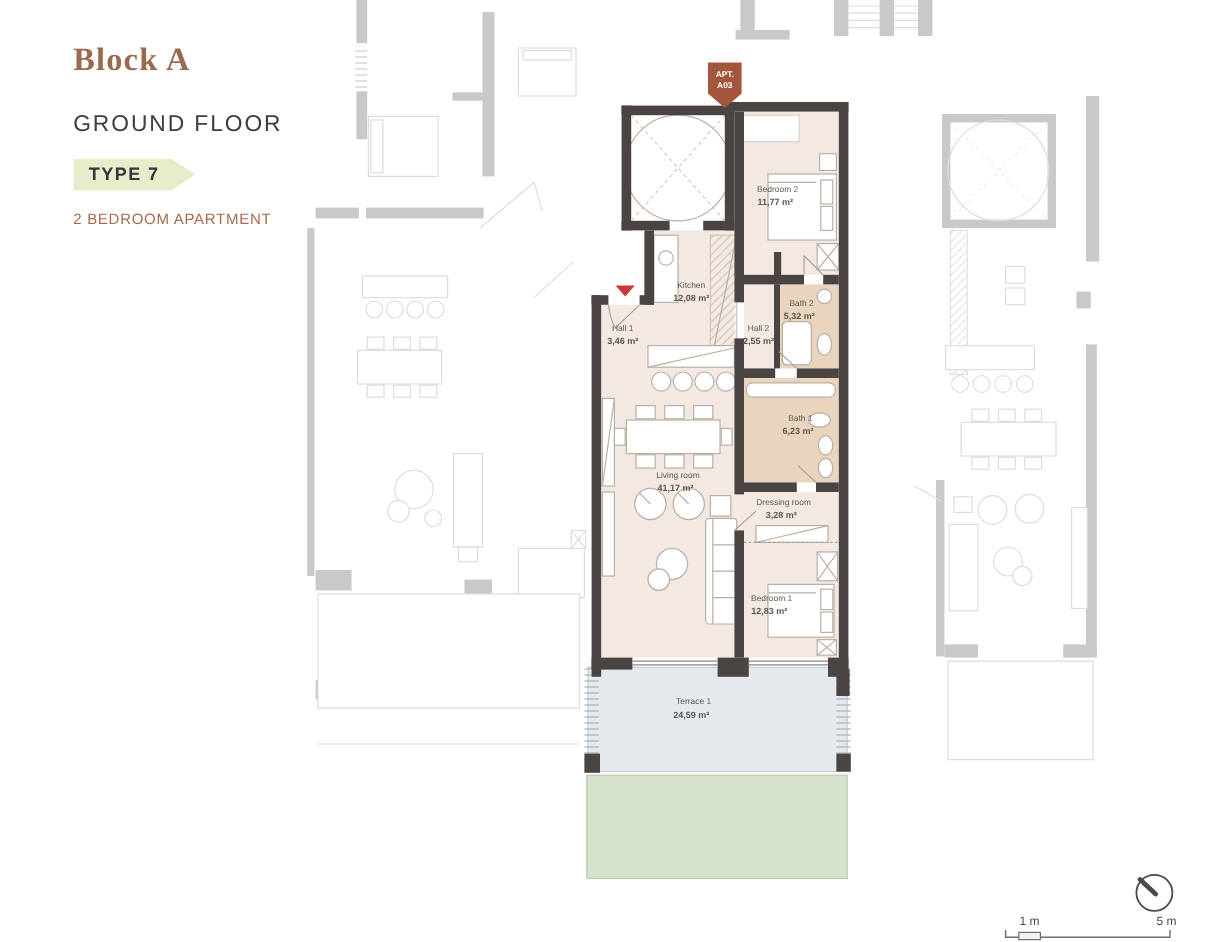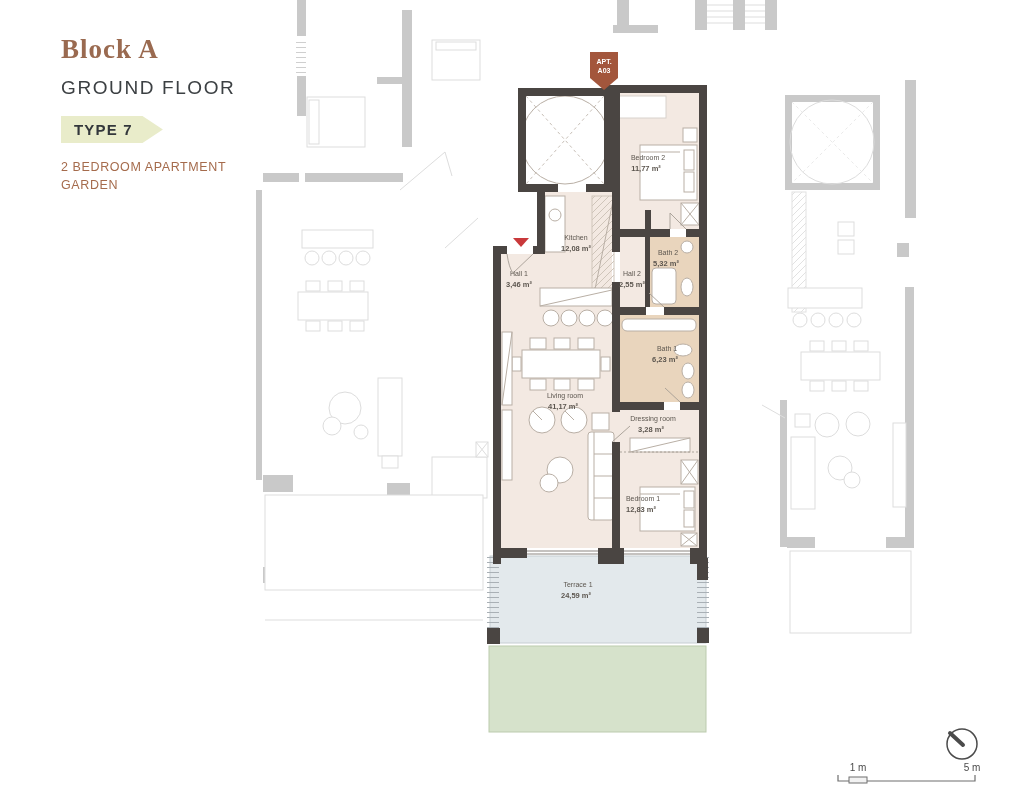--- a/index.html
+++ b/index.html
@@ -1,21 +1,21 @@
 <!DOCTYPE html>
 <html style="--accent-brown: #9a6a50; --heading: #3c4043; --badge-bg: #e9ecca; --badge-text: #33373b; --desc: #a56b4c; --wall: #4a4542; --room: #f3e9e2; --bath: #e9d5bd; --terrace: #e3e9ec; --garden: #d6e2cb; --marker: #a3563c; --entry-red: #c9393b; --furn: #b9afa5; --bg-wall: #c9c9c9; --bg-line: #dddddd; --label: #5c564f;"><head>
 <meta charset="utf-8">
 <style>
   html,body{margin:0;padding:0}
   body{width:1020px;height:785px;background:#ffffff;position:relative;overflow:hidden;
        font-family:"Liberation Sans",sans-serif}
   .hdr{position:absolute;left:61px;top:34px;width:230px}
   .block-title{font-family:"Liberation Serif",serif;font-weight:700;font-size:27px;
                color:var(--accent-brown);letter-spacing:1px}
-  .floor-title{font-size:19px;color:var(--heading);letter-spacing:1.6px;margin-top:12px;font-weight:400}
+  .floor-title{font-size:19px;color:var(--heading);letter-spacing:1.6px;margin-top:28px;font-weight:400}
   .type-badge{display:inline-block;margin-top:17px;background:var(--badge-bg);color:var(--badge-text);
               font-weight:700;font-size:15px;letter-spacing:1.2px;padding:5px 30px 5px 13px;
               clip-path:polygon(0 0,80% 0,100% 50%,80% 100%,0 100%)}
   .desc{margin-top:15px;font-size:12.5px;font-weight:400;color:var(--desc);
         letter-spacing:.6px;line-height:18px}
   svg.plan{position:absolute;left:0;top:0}
   .w{fill:var(--wall)}
   .rm{fill:var(--room)}
   .bt{fill:var(--bath)}
   .fw{fill:#fff;stroke:var(--furn);stroke-width:1}
@@ -34,21 +34,20 @@
 </style>
 </head>
 <body>
 
 <div class="hdr">
   <div class="block-title">Block A</div>
   <div class="floor-title">GROUND FLOOR</div>
   <div class="type-badge">TYPE 7</div>
   <div class="desc">
     <div>2 BEDROOM APARTMENT</div>
-    <div>GARDEN</div>
   </div>
 </div>
 
 <svg class="plan" width="1020" height="785" viewBox="0 0 1020 785">
   <defs>
     <pattern id="hatch" width="7" height="7" patternUnits="userSpaceOnUse">
       <path d="M0,7 L7,0" stroke="#cfc5ba" stroke-width="1"></path>
     </pattern>
     <pattern id="hatchg" width="7" height="7" patternUnits="userSpaceOnUse">
       <path d="M0,7 L7,0" stroke="#e2e2e2" stroke-width="1"></path>

